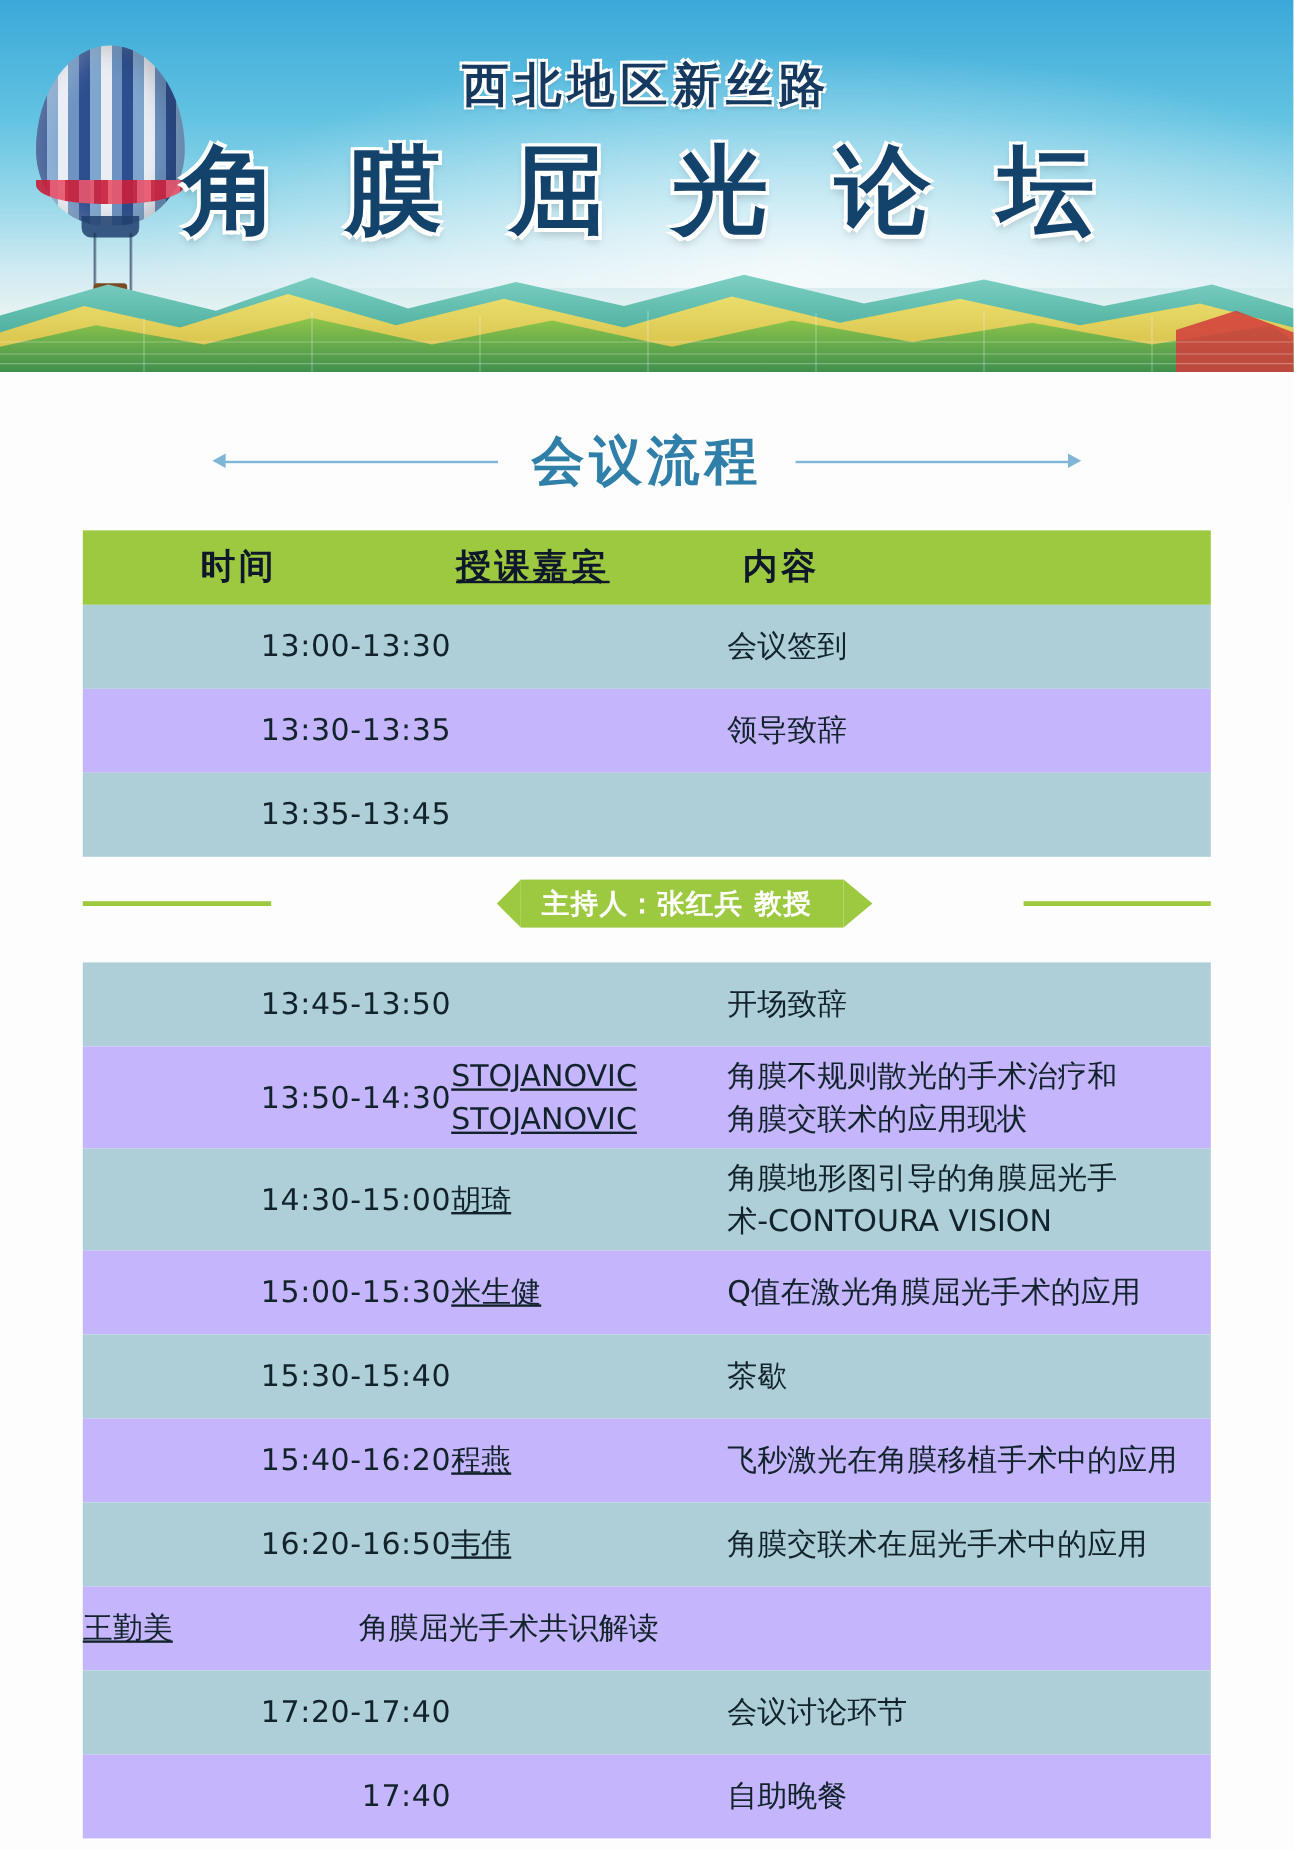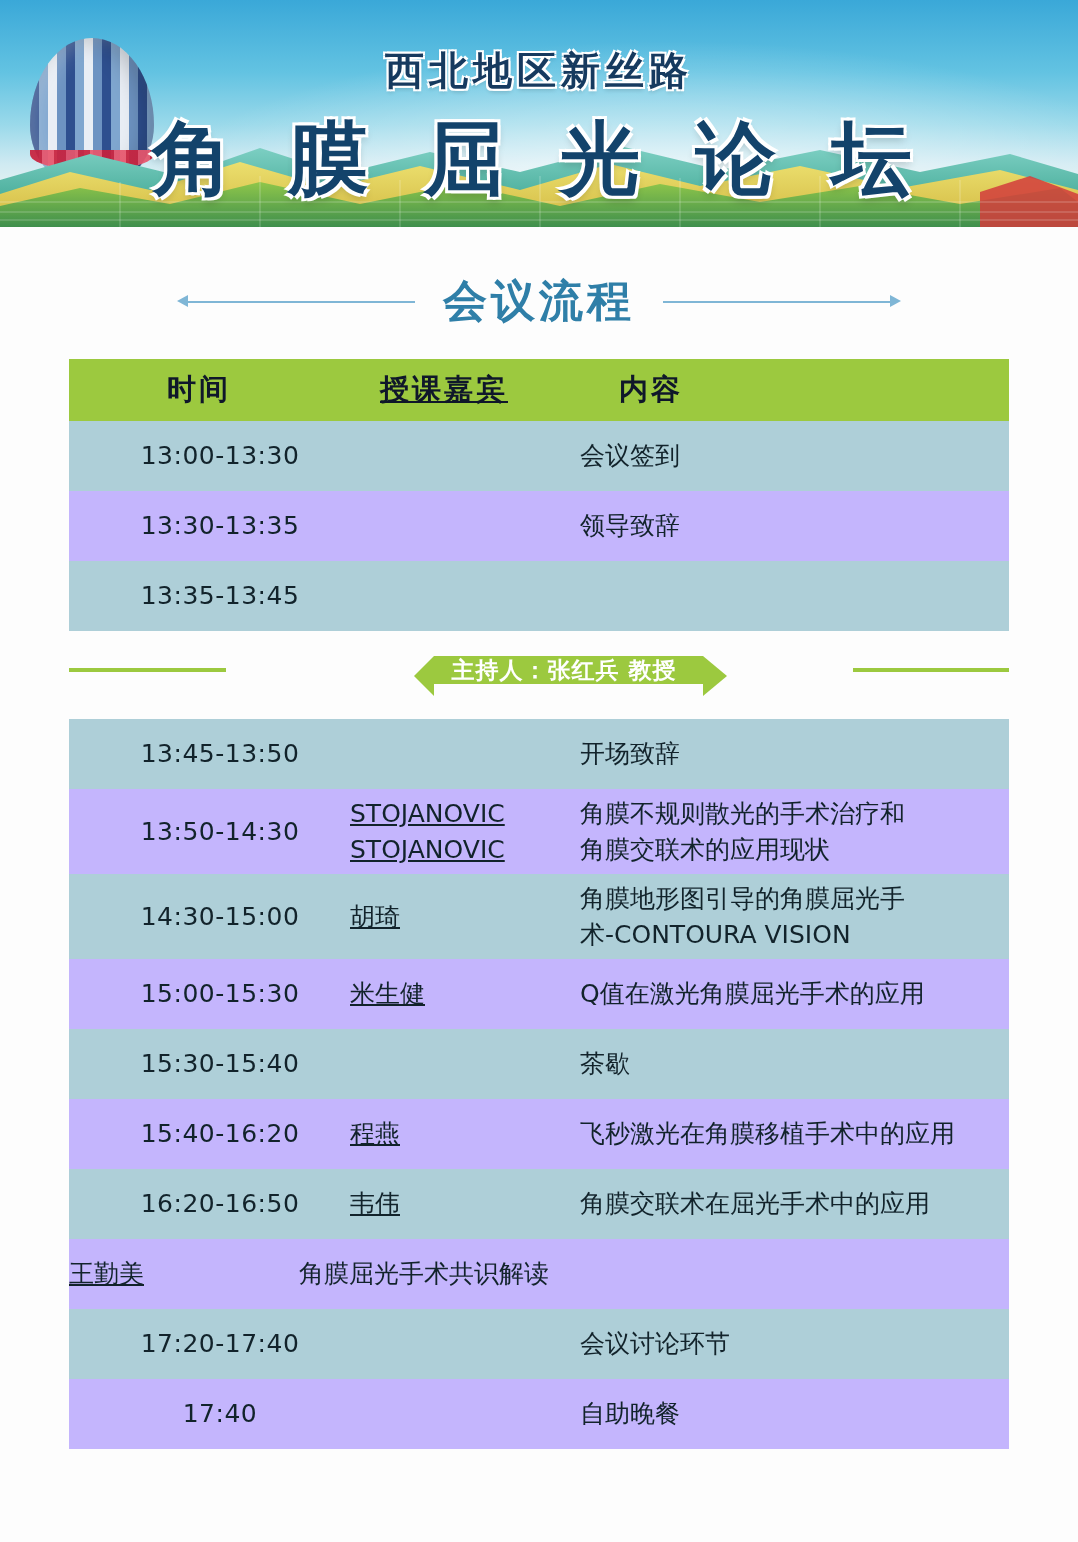--- a/index.html
+++ b/index.html
@@ -19,21 +19,21 @@
     width: 1078px;
     height: 1542px;
     background: #fdfdfd;
     overflow: hidden;
   }
 
   
   .banner {
     position: relative;
     width: 100%;
-    height: 227px;
+    height: 310px;
     overflow: hidden;
     background: linear-gradient(to bottom, #3aa8d8 0%, #63c3e2 32%, #9ad9ea 55%, #cfeaf2 72%, #e8f3f2 85%);
   }
   .sky-glow {
     position: absolute;
     left: 0; top: 0; right: 0; height: 240px;
     background: radial-gradient(ellipse at 62% 95%, rgba(255,255,255,0.75) 0%, rgba(255,255,255,0.0) 58%);
     pointer-events: none;
   }
 
@@ -205,21 +205,21 @@
   }
   .row.odd { background: #aecfd8; }
   .row.even { background: #c4b5fd; }
 
   .row .cell {
     font-size: 25px;
     color: #12232b;
     font-family: "DejaVu Sans", "Liberation Sans", sans-serif;
     line-height: 1.42;
   }
-  .row .col-time { text-align: center; padding-left: 21px; letter-spacing: 0.5px; }
+  .row .col-time { text-align: right; padding-left: 47px; letter-spacing: 0.5px; }
   .row .col-guest { padding-left: 0; }
   .row .col-topic { padding-right: 18px; }
   .cell-line { display: block; }
 
   
   .host-wrap {
     position: relative;
     margin: 16px auto 14px;
     width: 940px;
     height: 46px;
@@ -227,21 +227,21 @@
     align-items: center;
   }
   .host-line {
     height: 4px;
     background: #9cc93f;
     flex: 1;
   }
   .host-chip {
     position: relative;
     background: #9cc93f;
-    height: 28px;
+    height: 40px;
     display: flex;
     align-items: center;
     padding: 0 26px 0 18px;
     margin-left: 208px;
     margin-right: 150px;
   }
   .host-chip::before {
     content: "";
     position: absolute;
     left: -20px; top: 0;

